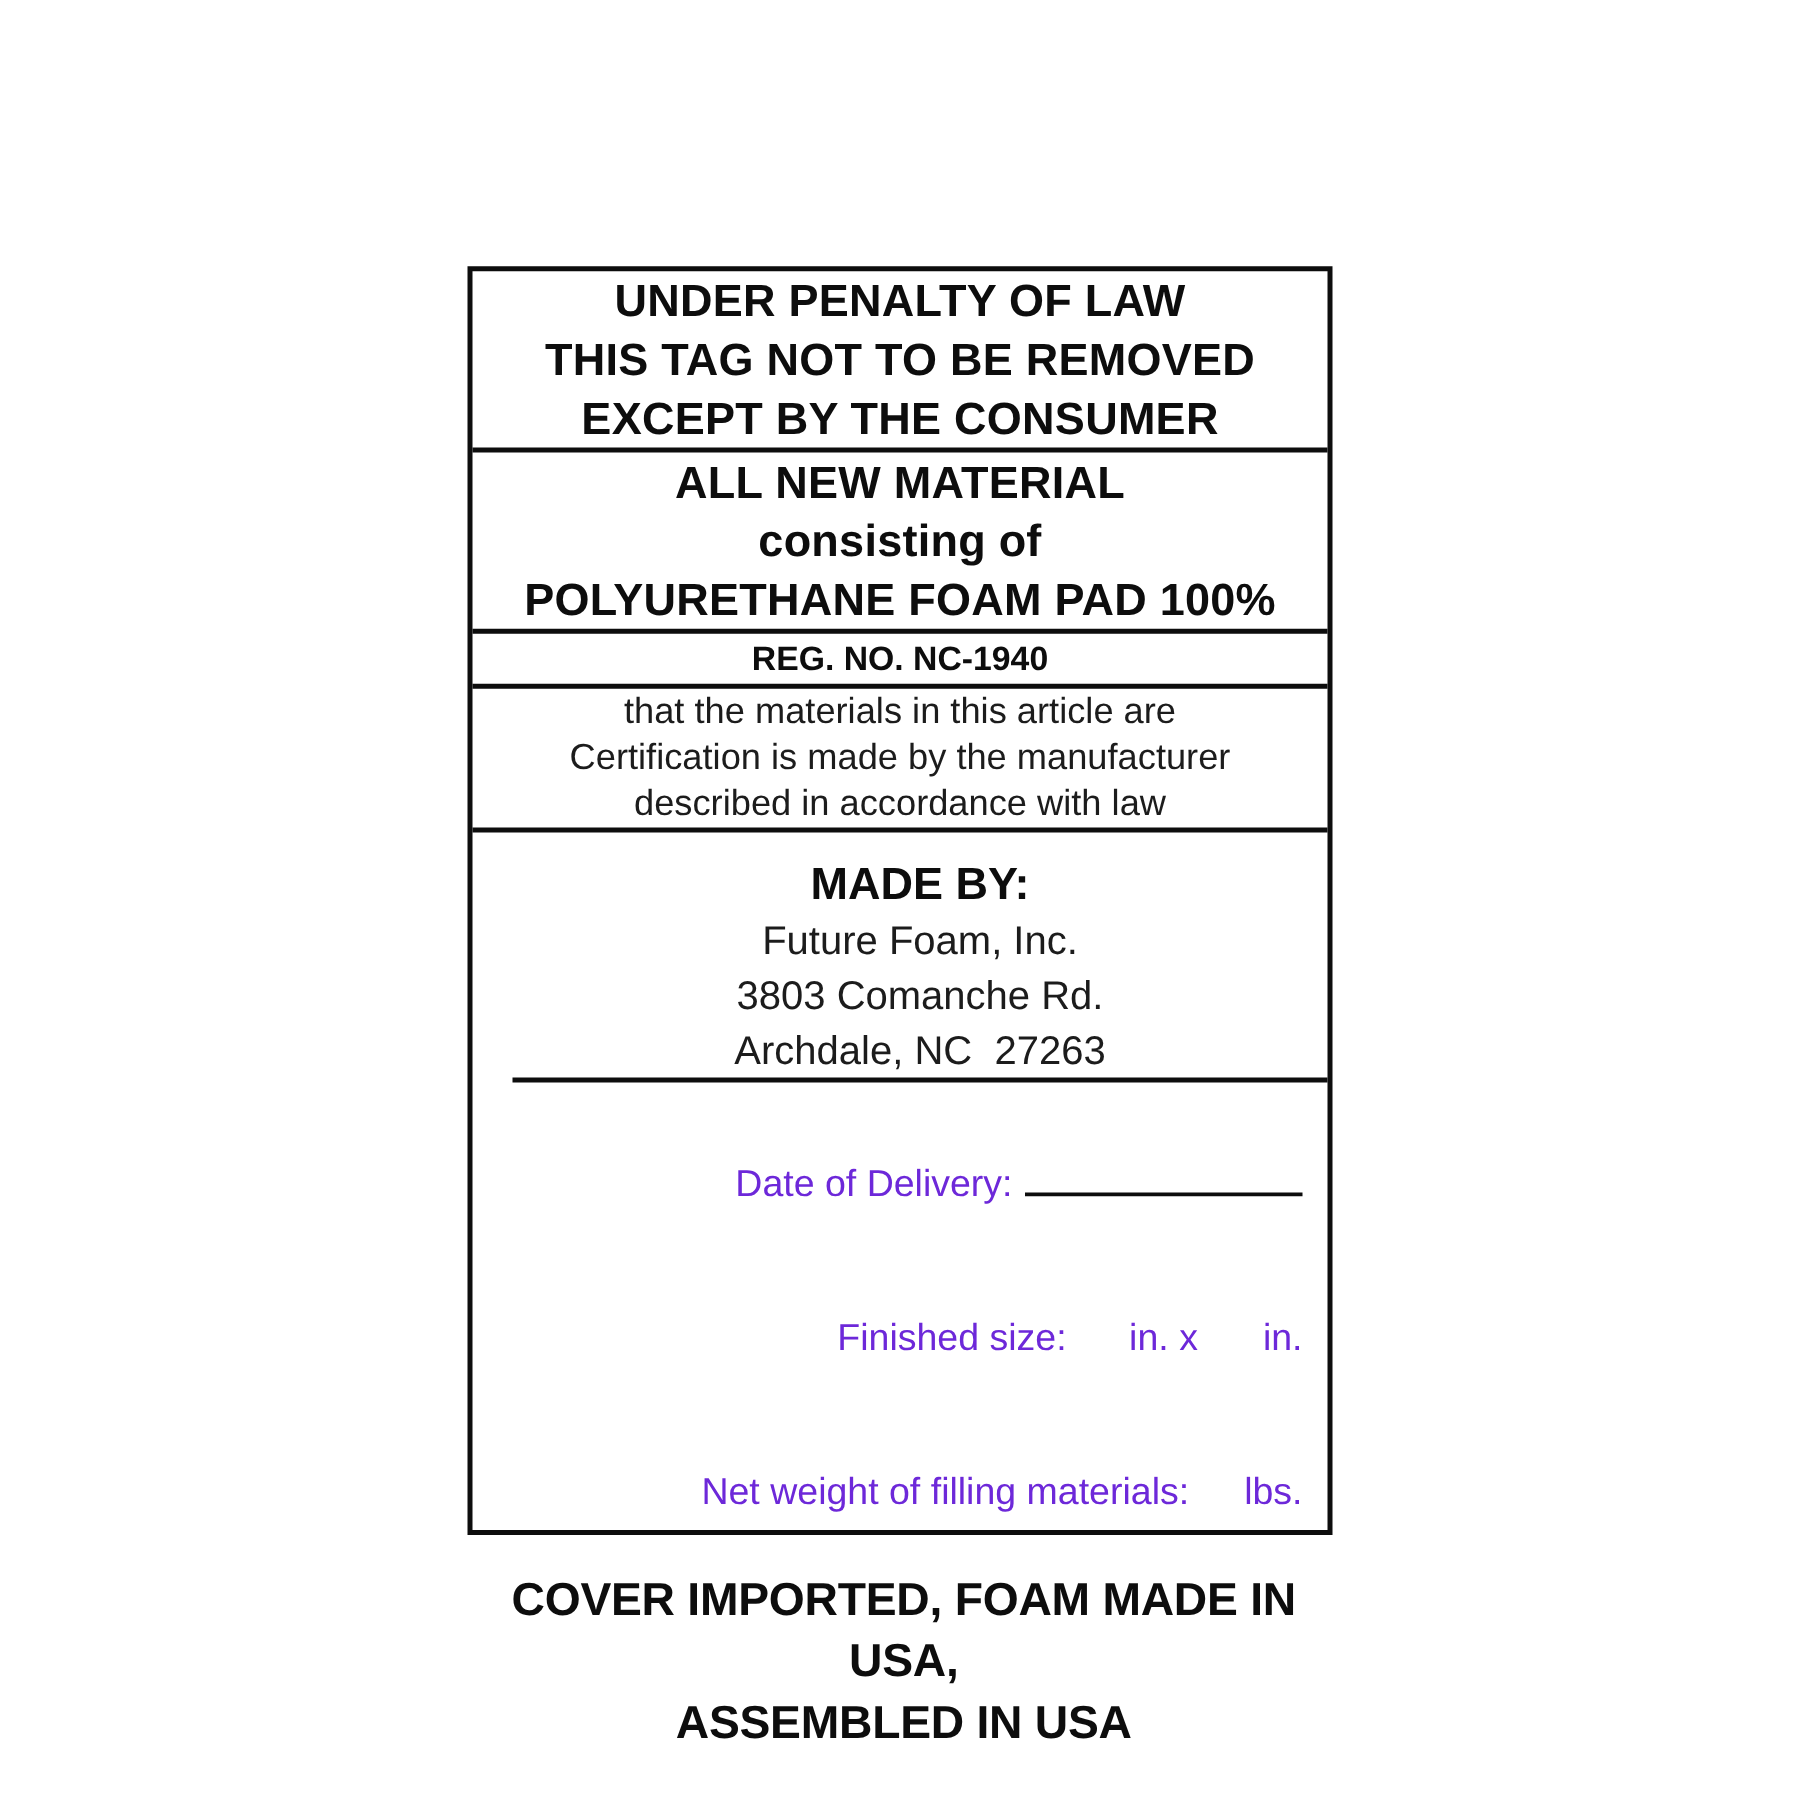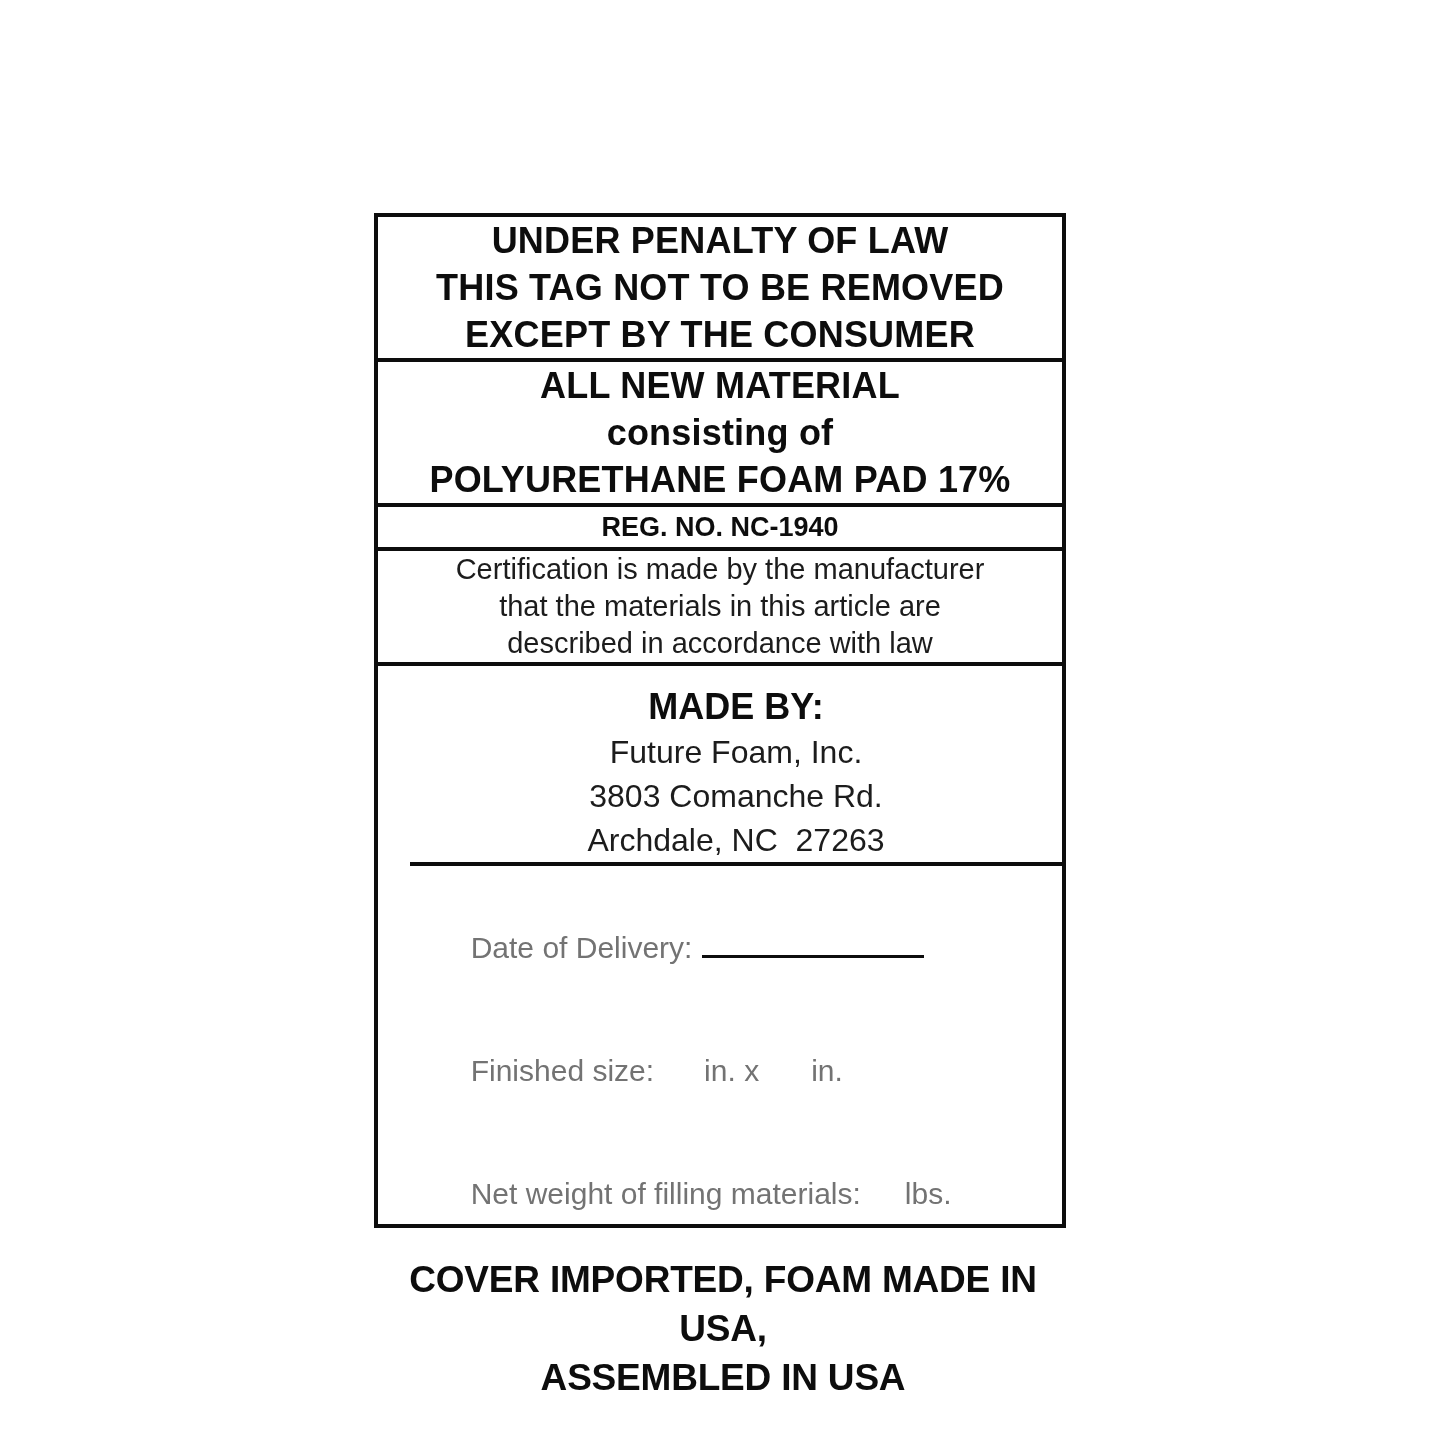--- a/index.html
+++ b/index.html
@@ -41,21 +41,21 @@
   .s-cert      { height: 144px; }
   .s-madeby    { height: 205px; justify-content: flex-start; padding-top: 18px; margin-left: 32px; }
   .s-delivery  { flex: 1; text-align: left; justify-content: flex-start; padding: 20px 20px 10px 26px; }
 
   .bold-lg { font-weight: bold; font-size: 36px; line-height: 47px; letter-spacing: 0.2px; }
   .s-regno .ln { font-weight: bold; font-size: 27px; line-height: 40px; }
   .s-cert .ln { font-size: 29px; line-height: 37px; color: #1c1c1c; }
   .madeby-heading { font-weight: bold; font-size: 36px; line-height: 46px; }
   .s-madeby .addr { font-size: 32px; line-height: 44px; color: #1c1c1c; }
 
-  .field-line { font-size: 30px; line-height: 41px; color: #737373; white-space: pre-wrap; }
+  .field-line { font-size: 30px; line-height: 41px; color: #6d28d9; white-space: pre-wrap; text-align: right; }
   .blank-line {
     display: inline-block;
     width: 222px;
     border-bottom: 3px solid #0d0d0d;
     height: 30px;
     margin-left: 10px;
     vertical-align: baseline;
   }
   .gap-a { margin-left: 50px; }
   .gap-b { margin-left: 52px; }
@@ -79,30 +79,30 @@
 
     <div class="section s-penalty">
       <div class="ln bold-lg">UNDER PENALTY OF LAW</div>
       <div class="ln bold-lg">THIS TAG NOT TO BE REMOVED</div>
       <div class="ln bold-lg">EXCEPT BY THE CONSUMER</div>
     </div>
 
     <div class="section s-material">
       <div class="ln bold-lg">ALL NEW MATERIAL</div>
       <div class="ln bold-lg">consisting of</div>
-      <div class="ln bold-lg">POLYURETHANE FOAM PAD 17%</div>
+      <div class="ln bold-lg">POLYURETHANE FOAM PAD 100%</div>
     </div>
 
     <div class="section s-regno">
       <div class="ln">REG. NO. NC-1940</div>
     </div>
 
     <div class="section s-cert">
+      <div class="ln">that the materials in this article are</div>
       <div class="ln">Certification is made by the manufacturer</div>
-      <div class="ln">that the materials in this article are</div>
       <div class="ln">described in accordance with law</div>
     </div>
 
     <div class="section s-madeby">
       <div class="ln madeby-heading">MADE BY:</div>
       <div class="ln addr">Future Foam, Inc.</div>
       <div class="ln addr">3803 Comanche Rd.</div>
       <div class="ln addr">Archdale, NC  27263</div>
     </div>
 

